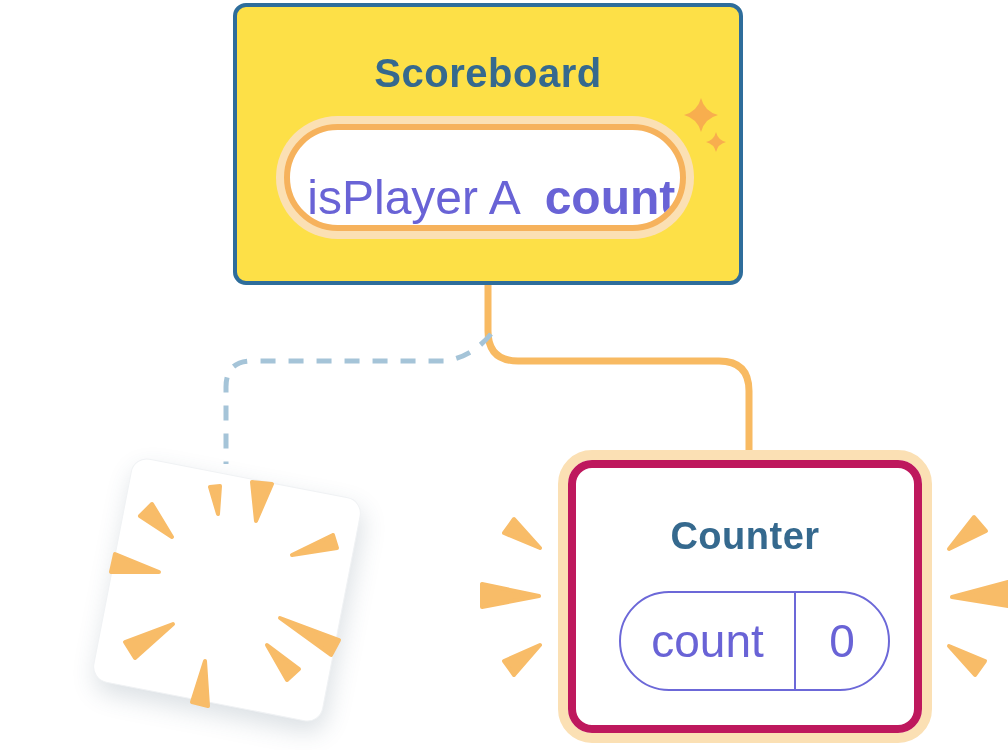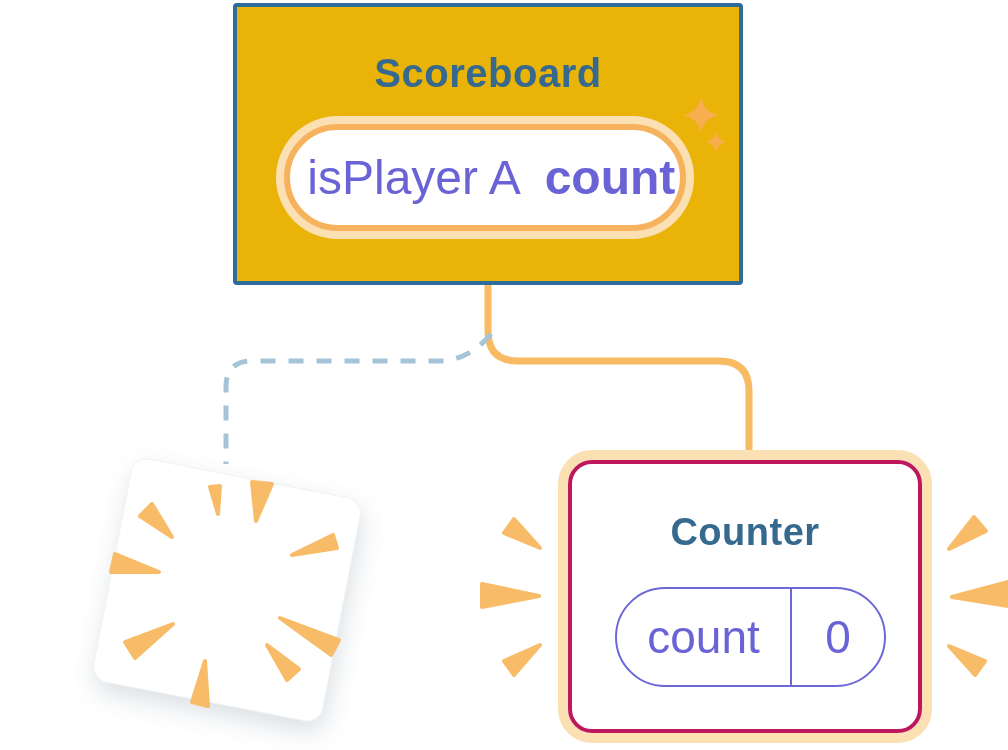--- a/index.html
+++ b/index.html
@@ -12,43 +12,43 @@
   .stage { position: relative; width: 1008px; height: 750px; }
   .layer { position: absolute; left: 0; top: 0; pointer-events: none; }
   #connector-layer { z-index: 0; }
   #decoration-layer { z-index: 3; }
 
   
   .scoreboard-card {
     position: absolute; left: 233px; top: 3px;
     width: 510px; height: 282px;
     box-sizing: border-box;
-    background: #eab308;
+    background: #fde047;
     border: 4px solid #2E6D9B;
-    border-radius: 4px;
+    border-radius: 13px;
     z-index: 1;
   }
   .card-title {
     position: absolute; left: 0; top: 44px;
     width: 100%; text-align: center;
     font-size: 40px; font-weight: 600; line-height: 1.1;
     color: #35698E;
     letter-spacing: 0.5px;
   }
   .scoreboard-card .card-title { top: 44px; }
 
   .orange-pill {
     position: absolute; left: 47px; top: 117px;
     width: 402px; height: 107px;
     box-sizing: border-box;
     background: #ffffff;
     border: 6px solid #F6B25C;
     box-shadow: 0 0 0 8px #FBE0B4;
     border-radius: 60px;
-    display: flex; align-items: center;
+    display: flex; align-items: flex-end;
     overflow: hidden;
   }
   .orange-pill .pill-key {
     flex: 0 0 248px;
     display: flex; align-items: center; justify-content: center;
     font-size: 48px; color: #6963D6;
   }
   .orange-pill .pill-sep { flex: 0 0 2px; background: #F6B25C; }
   .orange-pill .pill-value {
     flex: 1 1 auto;
@@ -62,21 +62,21 @@
     width: 374px; height: 293px;
     box-sizing: border-box;
     border: 10px solid #FBE0B4;
     border-radius: 34px;
     z-index: 1;
   }
   .counter-card-inner {
     position: absolute; inset: 0;
     box-sizing: border-box;
     background: #ffffff;
-    border: 4px solid #be185d;
+    border: 8px solid #be185d;
     border-radius: 24px;
   }
   .counter-card .card-title { top: 48px; font-size: 38px; }
 
   .purple-pill {
     position: absolute; left: 43px; top: 123px;
     width: 271px; height: 100px;
     box-sizing: border-box;
     background: #ffffff;
     border: 2px solid #6C68D8;

